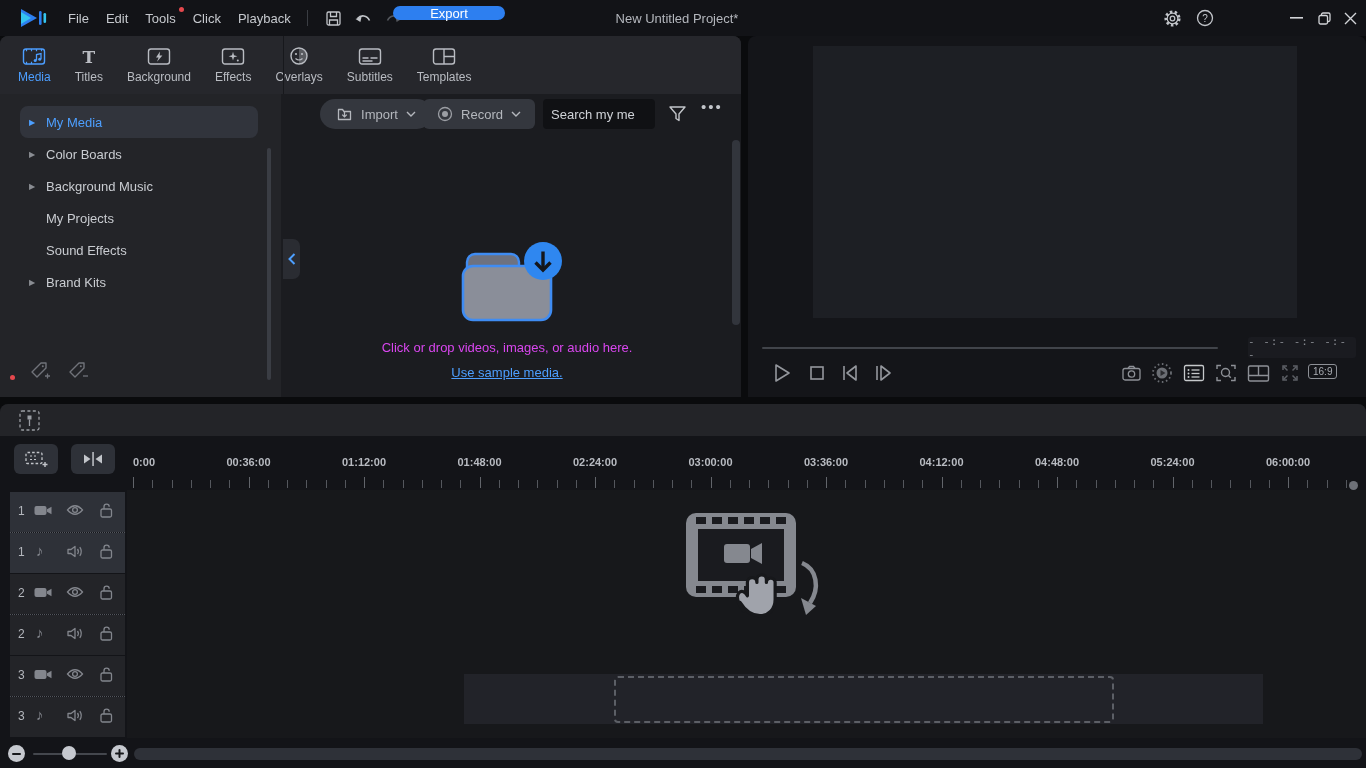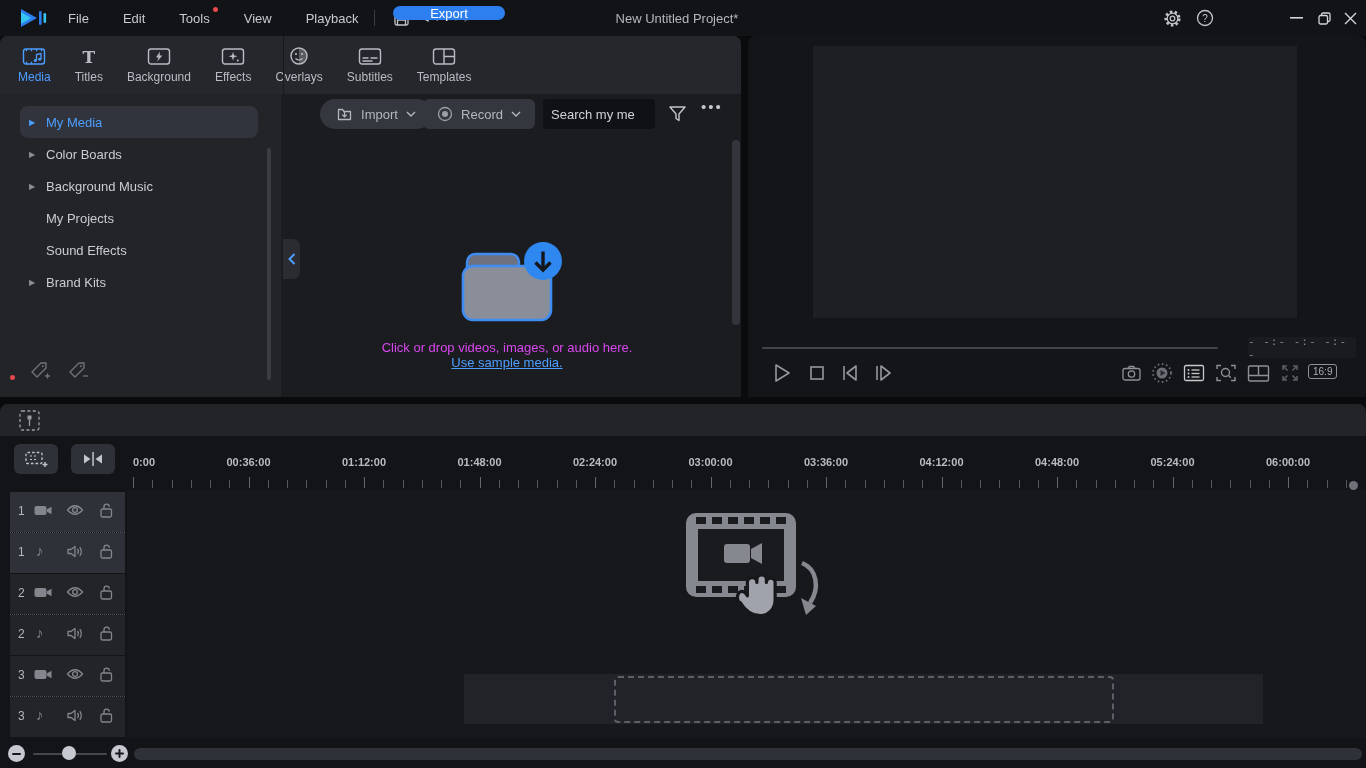--- a/index.html
+++ b/index.html
@@ -3,21 +3,21 @@
 <meta charset="utf-8">
 <style>
   *{margin:0;padding:0;box-sizing:border-box;}
   html,body{width:1366px;height:768px;}
   body{position:relative;overflow:hidden;background:#0a0b0d;font-family:"Liberation Sans",sans-serif;color:#c6c9ce;}
   svg{display:block;}
 
   
   .titlebar{position:absolute;left:0;top:0;width:1366px;height:36px;background:#121317;display:flex;align-items:center;}
   .logo{margin-left:20px;}
-  .menus{display:flex;margin-left:20px;gap:34px;font-size:13px;color:#c6c9ce;justify-content:flex-end;}
+  .menus{display:flex;margin-left:20px;gap:17px;font-size:13px;color:#c6c9ce;justify-content:flex-end;}
   .menu-item{position:relative;cursor:default;}
   .menu-badge{position:absolute;top:-4px;right:-8px;width:5px;height:5px;border-radius:50%;background:#e5484d;}
   .tb-sep{width:1px;height:16px;background:#3a3d43;margin:0 14px 0 16px;}
   .tb-ico{display:flex;align-items:center;justify-content:center;width:24px;height:24px;margin-right:6px;}
   .export-btn{position:absolute;left:393px;top:6px;width:112px;height:14px;border-radius:13px;background:#2d7ff0;color:#fff;font-size:13px;display:flex;align-items:center;justify-content:center;border:none;}
   .proj-title{position:absolute;left:0;right:12px;top:0;height:36px;display:flex;align-items:center;justify-content:center;font-size:13px;color:#b4b7bd;pointer-events:none;}
   .tb-right{position:absolute;top:0;height:36px;display:flex;align-items:center;justify-content:center;}
 
   
   .left-panel{position:absolute;left:0;top:36px;width:741px;height:361px;background:#232428;border-radius:8px 8px 0 0;}
@@ -40,21 +40,21 @@
 
   
   .media-browser{position:absolute;left:281px;top:58px;width:460px;height:303px;background:#1b1c20;border-radius:0 0 0 0;}
   .mb-btn{position:absolute;top:5px;height:30px;width:112px;background:#34373e;border:none;border-radius:6px;display:flex;align-items:center;justify-content:center;gap:8px;color:#b4b7bd;font-size:13px;}
   .mb-search{position:absolute;left:262px;top:5px;width:112px;height:30px;background:#101114;border:none;border-radius:4px;color:#d5d8dd;font-size:13px;padding:0 8px;outline:none;}
   .mb-search::placeholder{color:#cfd2d7;opacity:1;}
   .mb-iconbtn{position:absolute;top:8px;display:flex;align-items:center;justify-content:center;width:24px;height:24px;cursor:pointer;}
   .mb-more{position:absolute;left:420px;top:4px;color:#c2c5ca;font-size:15px;letter-spacing:2px;cursor:pointer;}
   .dropzone{position:absolute;left:0;top:40px;width:452px;height:263px;display:flex;flex-direction:column;align-items:center;cursor:pointer;}
   .dz-msg{margin-top:10px;font-size:13px;color:#d946ef;}
-  .dz-link{font-size:13px;color:#4d9fff;text-decoration:underline;}
+  .dz-link{margin-top:10px;font-size:13px;color:#4d9fff;text-decoration:underline;}
   .mb-scroll{position:absolute;right:1px;top:46px;width:8px;height:185px;border-radius:4px;background:#32353c;}
 
   
   .preview-panel{position:absolute;left:748px;top:36px;width:618px;height:361px;background:#141519;border-radius:8px 8px 0 0;}
   .pv-canvas{position:absolute;left:65px;top:10px;width:484px;height:272px;background:#1d1f24;}
   .pv-seek{position:absolute;left:14px;top:311px;width:456px;height:2px;background:#41444a;border-radius:1px;}
   .pv-timecode{position:absolute;left:500px;top:301px;width:108px;height:21px;background:#1a1b20;border-radius:3px;display:flex;align-items:center;justify-content:center;font-family:"DejaVu Sans Mono",monospace;font-size:11px;color:#86898f;letter-spacing:1px;}
   .pv-ctrl{position:absolute;top:325px;width:24px;height:24px;display:flex;align-items:center;justify-content:center;cursor:pointer;}
   .pv-aspect{position:absolute;left:560px;top:328px;border:1px solid #8d9096;border-radius:3px;color:#a9acb2;font-size:10px;padding:1px 4px;}
 
@@ -97,21 +97,21 @@
       <polygon points="1,2 17,11 1,20" fill="#2d7ff0"></polygon>
       <polygon points="1,5 11,11 1,17" fill="#35c5f0"></polygon>
       <rect x="19" y="4" width="2.6" height="14" rx="1.3" fill="#2d7ff0"></rect>
       <rect x="23.5" y="6" width="2.6" height="10" rx="1.3" fill="#35c5f0"></rect>
     </svg>
   </span>
   <div class="menus">
     <span class="menu-item">File</span>
     <span class="menu-item">Edit</span>
     <span class="menu-item"><span>Tools</span><span class="menu-badge"></span></span>
-    <span class="menu-item">View</span>
+    <span class="menu-item">Click</span>
     <span class="menu-item">Playback</span>
   </div>
   <span class="tb-sep"></span>
   <span class="tb-ico">
     <svg width="17" height="17" viewBox="0 0 17 17" fill="none" stroke="#c2c5ca" stroke-width="1.3">
       <rect x="2" y="2" width="13" height="13" rx="1.5"></rect>
       <path d="M5.5,2 v4.5 h6 V2"></path>
       <path d="M4.5,15 v-5 h8 v5"></path>
     </svg>
   </span>

